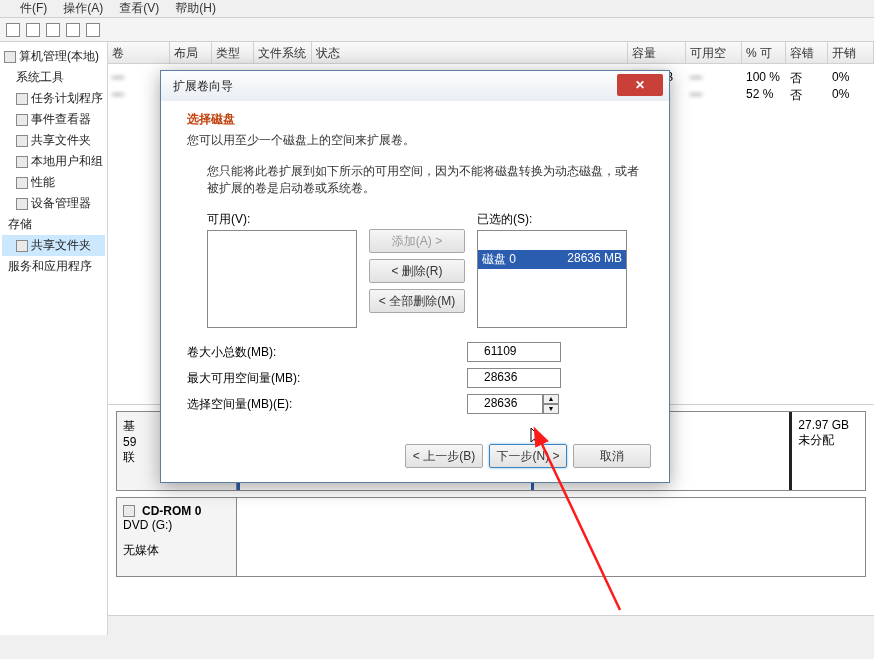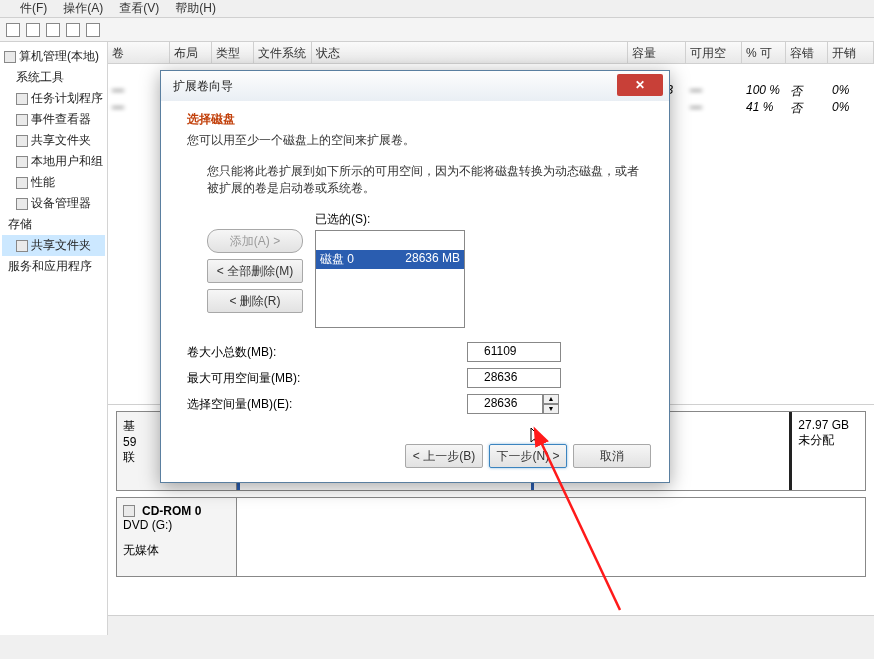--- a/index.html
+++ b/index.html
@@ -21,21 +21,21 @@
   .tree-item.sel { background: #cce8ff; }
   .tree-icon { width: 12px; height: 12px; display:inline-block; margin-right:3px; border:1px solid #888; background:#eaeaea; vertical-align:middle; }
 
   .right { flex: 1; display: flex; flex-direction: column; background: #fff; }
   .list-header { display: flex; background: linear-gradient(#fafafa,#e8e8e8); border-bottom: 1px solid #d0d0d0; height: 22px; }
   .list-header div { border-right: 1px solid #d0d0d0; padding: 3px 4px; color: #333; }
   .col-vol { width:62px; } .col-lay{width:42px;} .col-type{width:42px;} .col-fs{width:58px;} .col-stat{width:58px; flex:1;} .col-cap{width:58px;} .col-free{width:56px;} .col-pct{width:44px;} .col-tol{width:42px;} .col-ovr{width:46px;}
 
   .list-body { height: 340px; background: #fff; filter: blur(0); }
   .list-row { display:flex; height:17px; }
-  .list-row div { padding: 19px 4px; font-style: italic; }
+  .list-row div { padding: 6px 4px; }
 
   .disk-panel { border-top: 1px solid #d0d0d0; flex: 1; background:#fff; }
   .disk-row { display:flex; border:1px solid #888; margin:6px 8px; height:80px; }
   .disk-label { width:120px; border-right:1px solid #888; padding:6px; background:#f4f4f4; }
   .disk-block { border-left:3px solid #2a5db0; padding:6px; flex:1; }
   .disk-block.basic { background:#fff; }
   .disk-block.unalloc { background:#fff; border-left:3px solid #222; }
   .bottom-bar { height:20px; background:#f0f0f0; border-top:1px solid #d0d0d0; }
 
   
@@ -45,21 +45,21 @@
   .dialog-body { padding: 10px 26px 14px 26px; }
   .dlg-h1 { color:#c2410c; font-weight:bold; margin-bottom:4px; }
   .dlg-sub { color:#333; margin-bottom:14px; }
   .dlg-note { color:#333; margin: 0 0 14px 20px; }
   .avail-row { display:flex; align-items:flex-start; gap:12px; }
   .avail-col { display:flex; flex-direction:column; }
   .lbl { margin-bottom:2px; }
   .listbox { width:150px; height:98px; border:1px solid #888; background:#fff; }
   .listbox .item { background:#2a5db0; color:#fff; padding:1px 4px; display:flex; justify-content:space-between;margin-top:19px;}
   .btn { width:96px; height:24px; background:linear-gradient(#f6f6f6,#e2e2e2); border:1px solid #a8a8a8; border-radius:2px; color:#333; display:flex; align-items:center; justify-content:center; cursor:pointer; margin-bottom:6px;}
-  .btn.gray { color:#9a9a9a;border-radius:11px; }
+  .btn.gray { color:#9a9a9a; }
   .stats { margin-top:14px; }
   .stats-row { display:flex; align-items:center; margin:6px 0;}
   .stats-row label { width:280px; }
   .valbox { width:94px; height:20px; border:1px solid #888; padding:1px 16px; background:#fff; }
   .spinner { display:flex; }
   .spinner .valbox { width:76px; }
   .spin-btns { display:flex; flex-direction:column; }
   .spin-btn { width:16px; height:10px; border:1px solid #888; background:#f0f0f0; font-size:7px; text-align:center; line-height:8px; cursor:pointer;}
   .dlg-footer { display:flex; justify-content:flex-end; gap:6px; padding:10px 18px 14px; }
   .dlg-footer .btn { width:78px; height:24px; margin:0; }
@@ -135,21 +135,21 @@
         <div class="col-ovr">0%</div>
       </div>
       <div class="list-row">
         <div class="col-vol" style="filter:blur(2px);">—</div>
         <div class="col-lay" style="filter:blur(2px);">—</div>
         <div class="col-type" style="filter:blur(2px);">—</div>
         <div class="col-fs" style="filter:blur(2px);">—</div>
         <div class="col-stat" style="filter:blur(2px);">—</div>
         <div class="col-cap"><span style="filter:blur(2px);">59 </span><span>GB</span></div>
         <div class="col-free" style="filter:blur(2px);">—</div>
-        <div class="col-pct">41 %</div>
+        <div class="col-pct">52 %</div>
         <div class="col-tol">否</div>
         <div class="col-ovr">0%</div>
       </div>
     </div>
 
     <div class="disk-panel">
       <div class="disk-row">
         <div class="disk-label">
           <div>基</div>
           <div>59</div>
@@ -185,29 +185,33 @@
     <div class="dialog-close">
       <span>✕</span>
     </div>
   </div>
   <div class="dialog-body">
     <div class="dlg-h1">选择磁盘</div>
     <div class="dlg-sub">您可以用至少一个磁盘上的空间来扩展卷。</div>
     <div class="dlg-note">您只能将此卷扩展到如下所示的可用空间，因为不能将磁盘转换为动态磁盘，或者被扩展的卷是启动卷或系统卷。</div>
 
     <div class="avail-row" style="margin-left:20px;">
+      <div class="avail-col">
+        <span class="lbl">可用(V):</span>
+        <div class="listbox"></div>
+      </div>
       <div class="avail-col" style="padding-top:18px;">
         <div class="btn gray">
             <span>添加(A) &gt;</span>
           </div>
         <div class="btn">
+            <span>&lt; 删除(R)</span>
+          </div>
+        <div class="btn">
             <span>&lt; 全部删除(M)</span>
-          </div>
-        <div class="btn">
-            <span>&lt; 删除(R)</span>
           </div>
       </div>
       <div class="avail-col">
         <span class="lbl">已选的(S):</span>
         <div class="listbox">
           <div class="item">
             <span>磁盘 0</span>
             <span>28636 MB</span>
           </div>
         </div>

